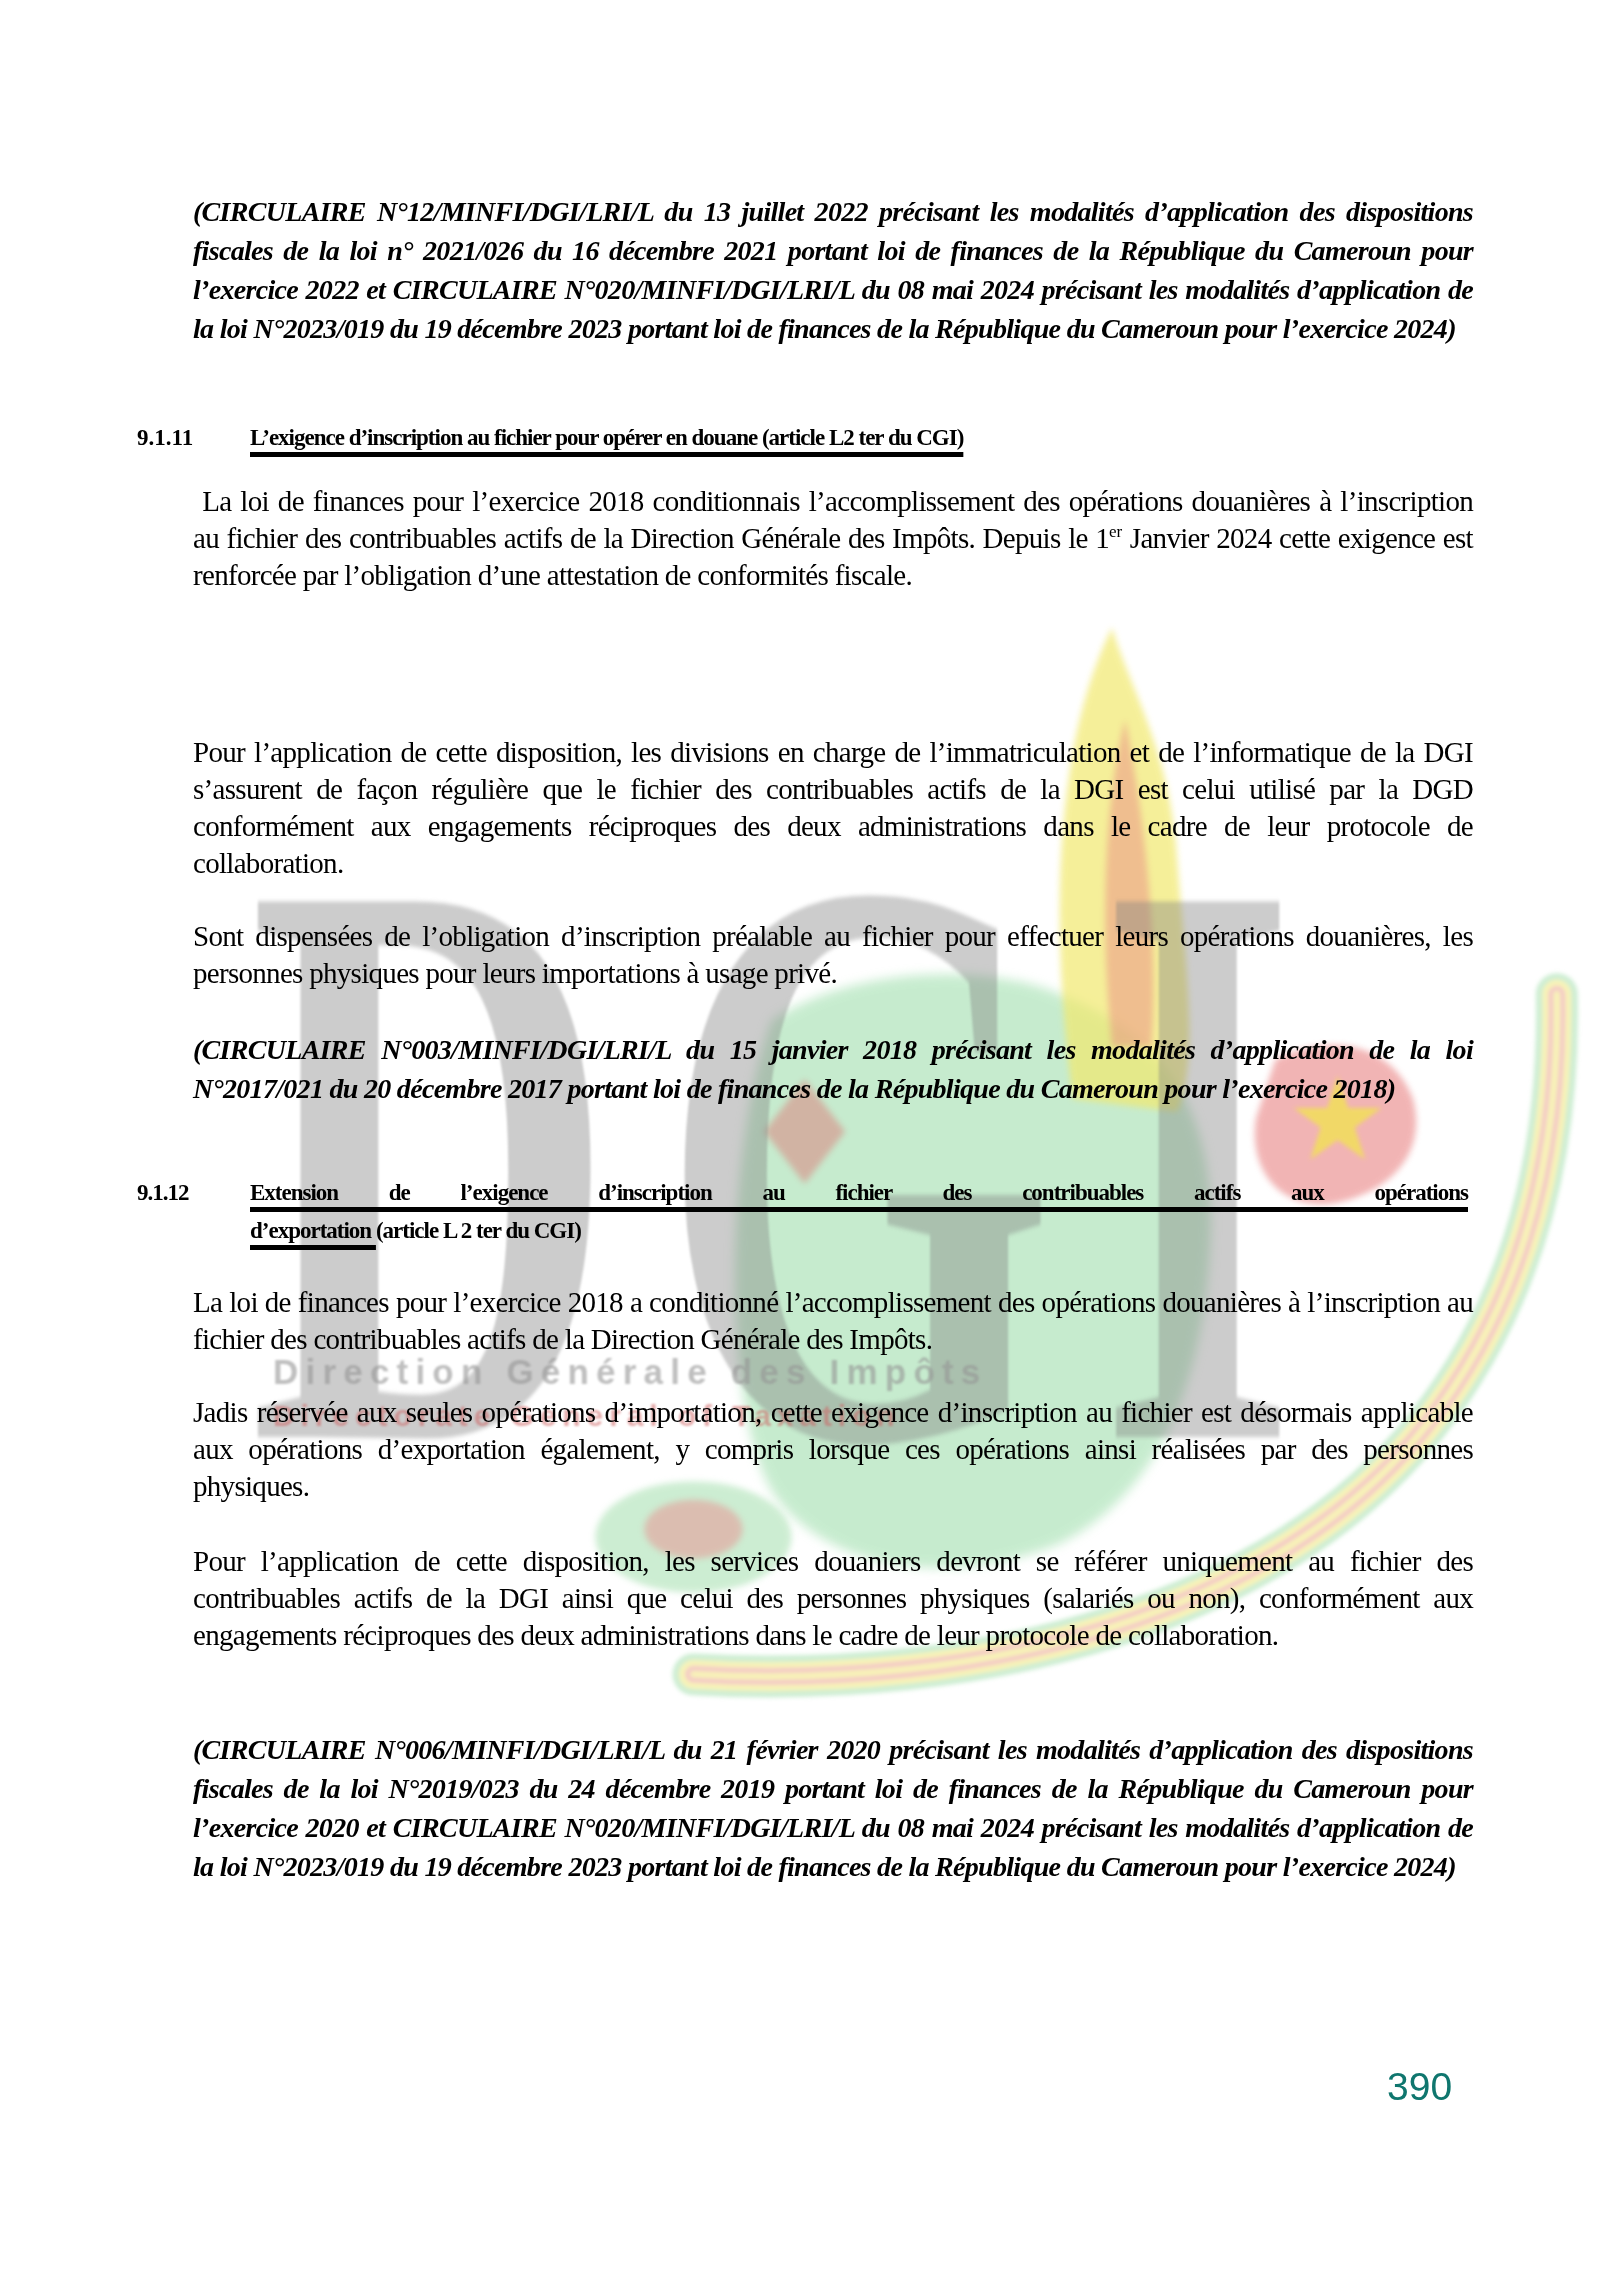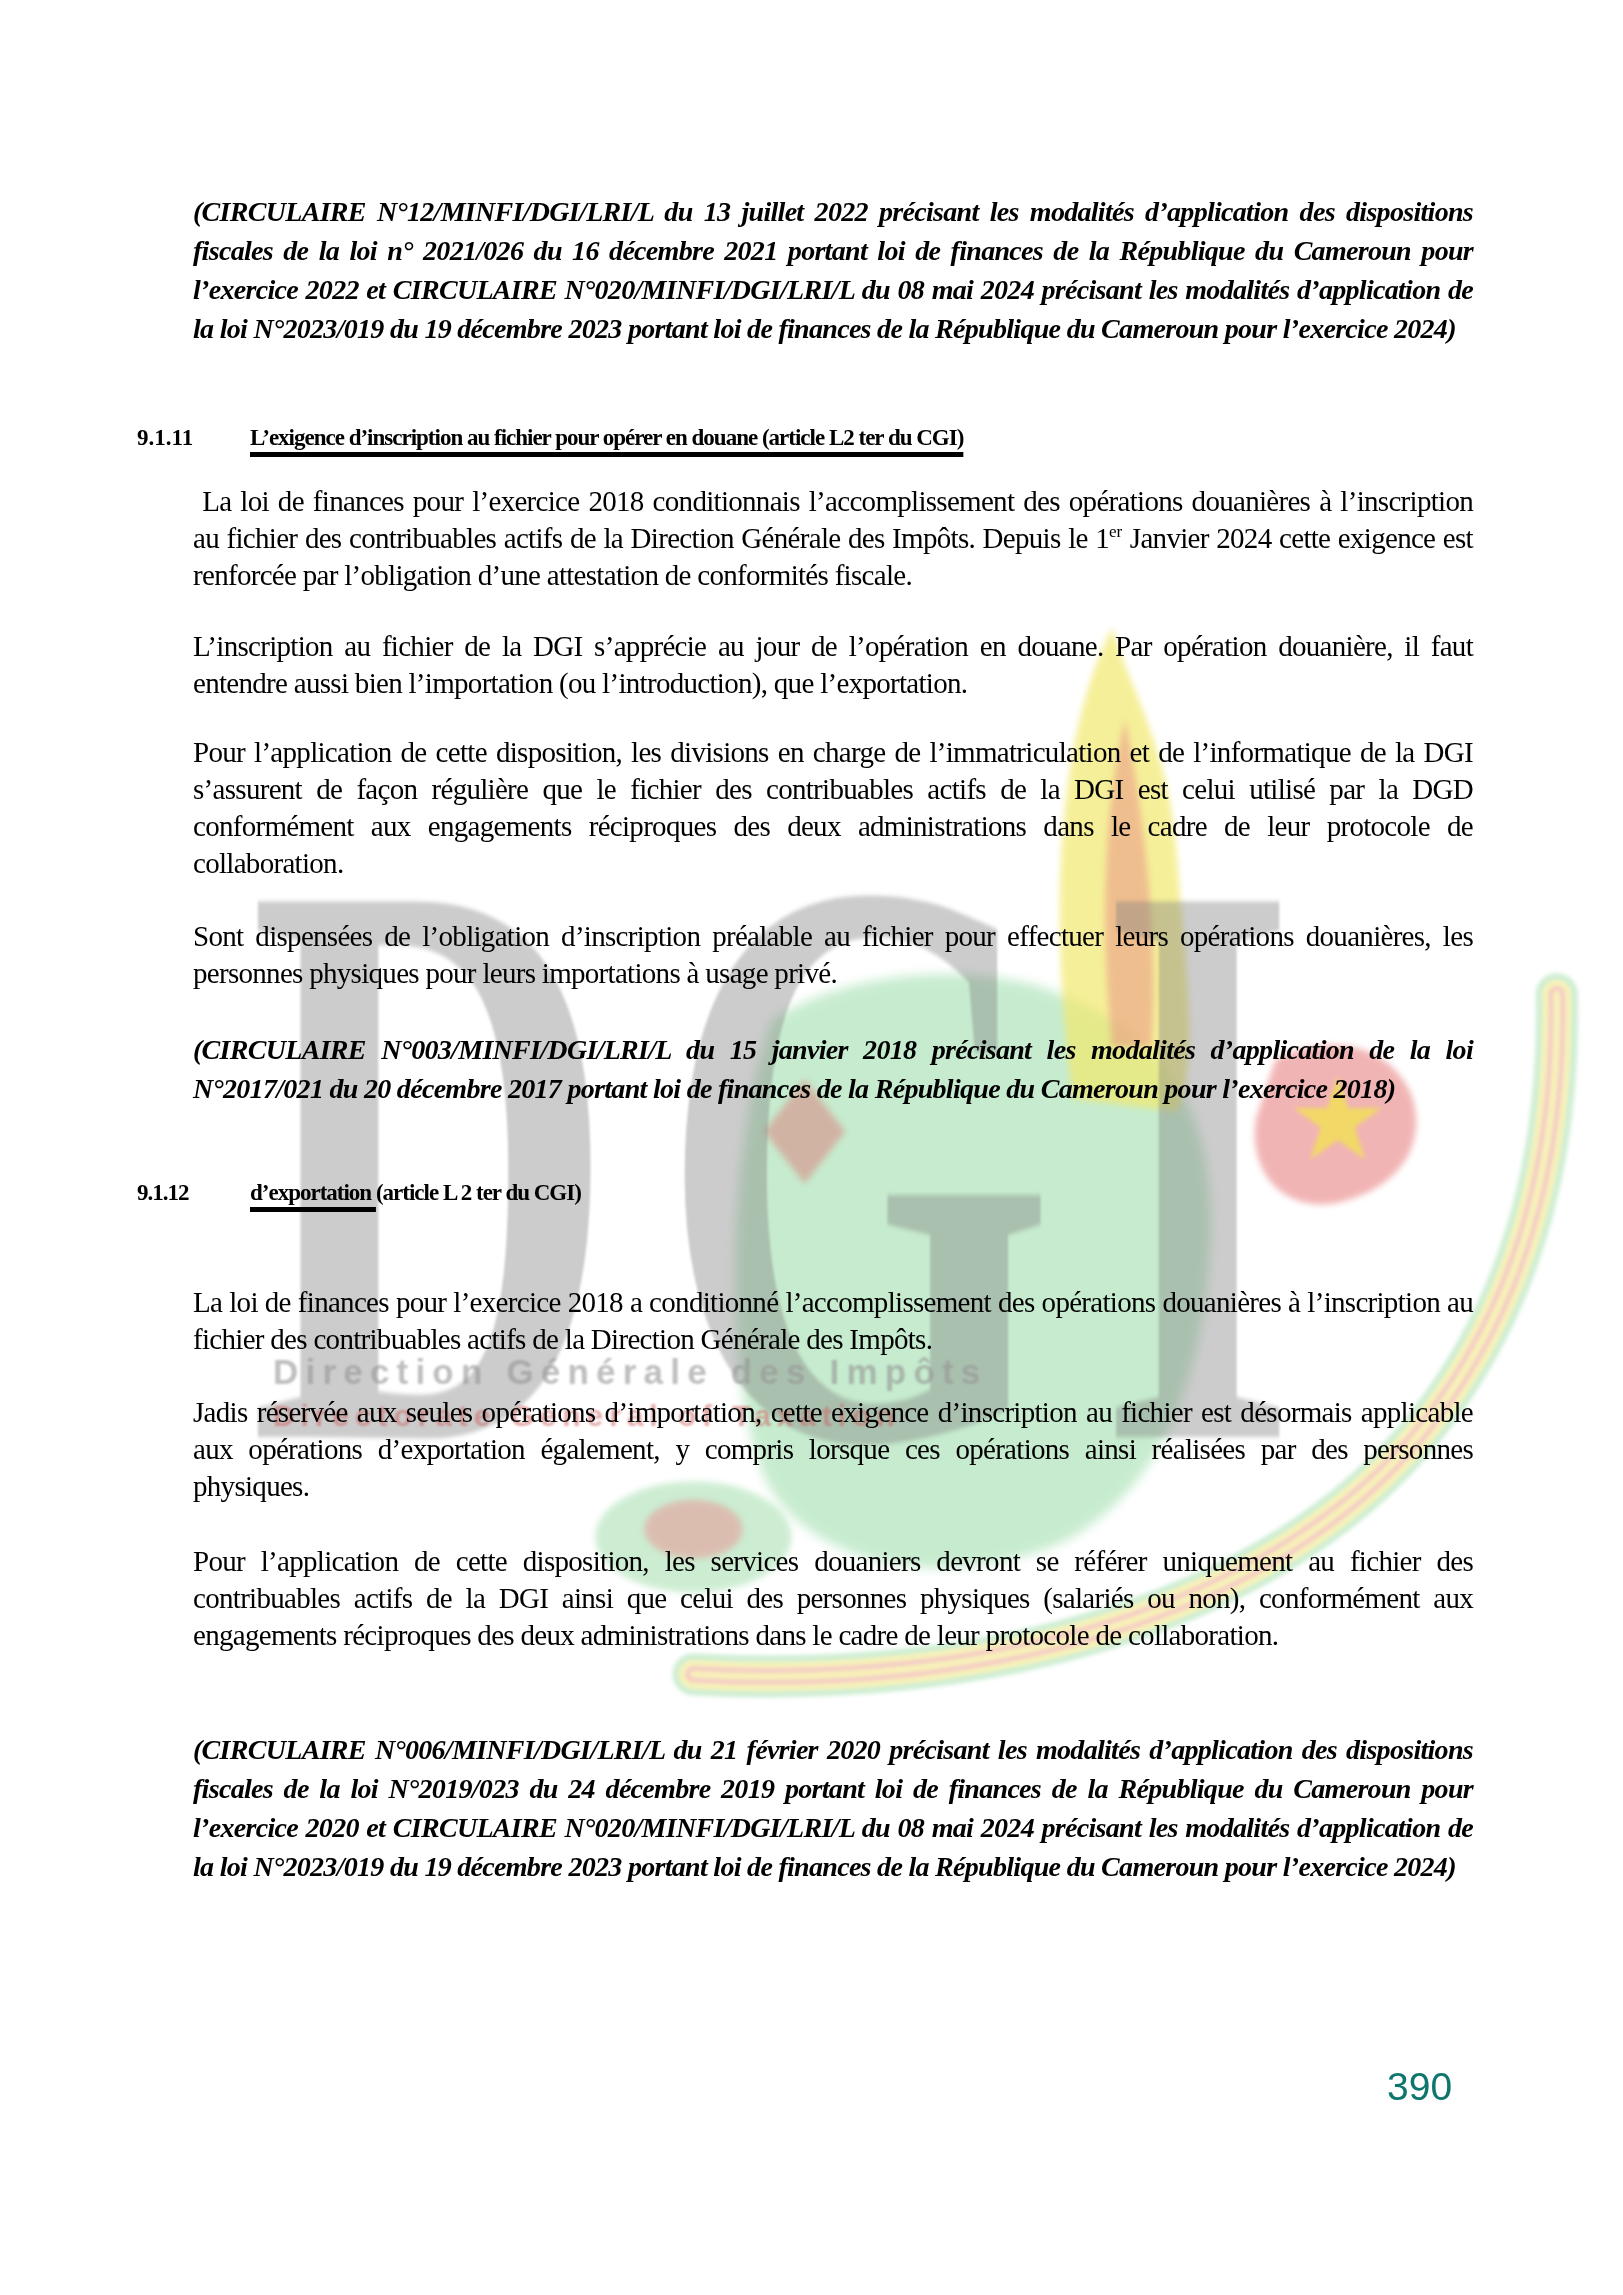--- a/index.html
+++ b/index.html
@@ -118,31 +118,31 @@
   </div>
 
   <p class="abs ital" style="top:192px;">(CIRCULAIRE N°12/MINFI/DGI/LRI/L du 13 juillet 2022 précisant les modalités d’application des dispositions fiscales de la loi n° 2021/026 du 16 décembre 2021 portant loi de finances de la République du Cameroun pour l’exercice 2022 et CIRCULAIRE N°020/MINFI/DGI/LRI/L du 08 mai 2024 précisant les modalités d’application de la loi N°2023/019 du 19 décembre 2023 portant loi de finances de la République du Cameroun pour l’exercice 2024)</p>
 
   <div class="abs heading" style="top:419px;">
     <span class="hnum">9.1.11</span><span class="u">L’exigence d’inscription au fichier pour opérer en douane (article L2 ter du CGI)</span>
   </div>
 
   <p class="abs para indent1" style="top:483px;"><span>La loi de finances pour l’exercice 2018 conditionnais l’accomplissement des opérations douanières à l’inscription au fichier des contribuables actifs de la Direction Générale des Impôts. Depuis le 1</span><sup>er</sup><span> Janvier 2024 cette exigence est renforcée par l’obligation d’une attestation de conformités fiscale.</span></p>
 
-  <p class="abs para" style="top:628px;">L’inscription au fichier de la DGI s’apprécie au jour de l’opération en douane. Par opération douanière, il faut entendre aussi bien l’importation (ou l’introduction), que l’exportation.</p>
 
   <p class="abs para" style="top:918px;">Sont dispensées de l’obligation d’inscription préalable au fichier pour effectuer leurs opérations douanières, les personnes physiques pour leurs importations à usage privé.</p>
 
   <p class="abs para" style="top:734px;">Pour l’application de cette disposition, les divisions en charge de l’immatriculation et de l’informatique de la DGI s’assurent de façon régulière que le fichier des contribuables actifs de la DGI est celui utilisé par la DGD conformément aux engagements réciproques des deux administrations dans le cadre de leur protocole de collaboration.</p>
 
   <p class="abs ital" style="top:1030px;">(CIRCULAIRE N°003/MINFI/DGI/LRI/L du 15 janvier 2018  précisant les modalités d’application de la loi N°2017/021 du 20 décembre 2017 portant loi de finances de la République du Cameroun pour l’exercice 2018)</p>
 
   <div class="abs heading h2wrap" style="top:1174px;">
     <span class="h2num">9.1.12</span>
     <div class="h2lines">
+      <div class="h2line1"><span class="u">Extension de l’exigence d’inscription au fichier des contribuables actifs aux opérations</span></div>
       <div><span class="u">d’exportation </span><span>(article L 2 ter du CGI)</span></div>
     </div>
   </div>
 
   <p class="abs para" style="top:1284px;">La loi de finances pour l’exercice 2018 a conditionné l’accomplissement des opérations douanières à l’inscription au fichier des contribuables actifs de la Direction Générale des Impôts.</p>
 
   <p class="abs para" style="top:1394px;">Jadis réservée aux seules opérations d’importation, cette exigence d’inscription au fichier est désormais applicable aux opérations d’exportation également, y compris lorsque ces opérations ainsi réalisées par des personnes physiques.</p>
 
   <p class="abs para" style="top:1543px;">Pour l’application de cette disposition, les services douaniers devront se référer uniquement au fichier des contribuables actifs de la DGI ainsi que celui des personnes physiques (salariés ou non), conformément aux engagements réciproques des deux administrations dans le cadre de leur protocole de collaboration.</p>
 

